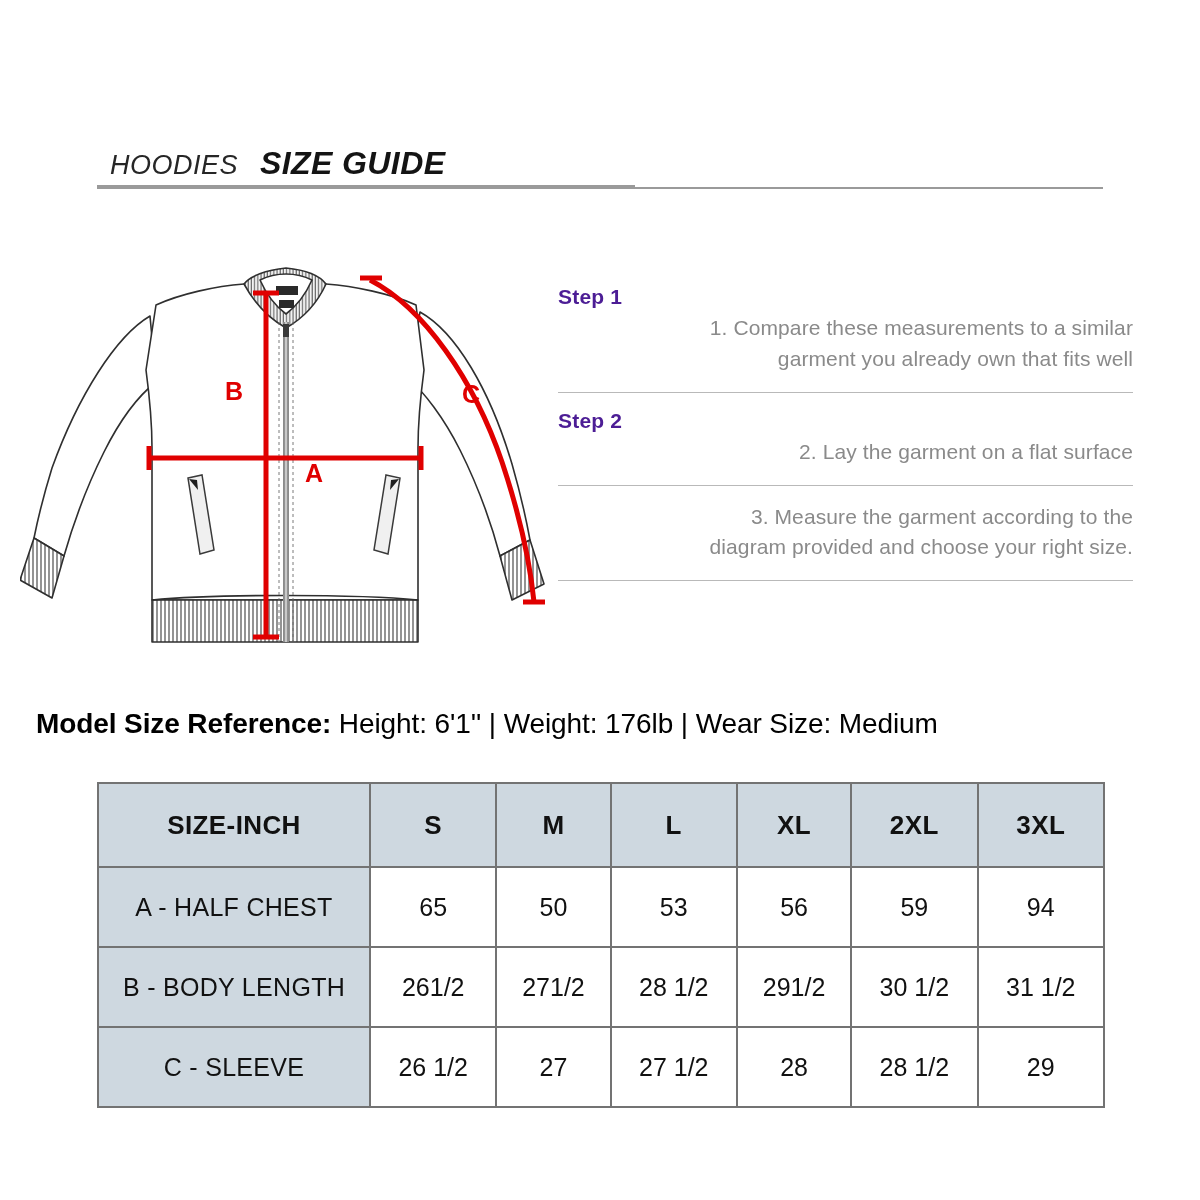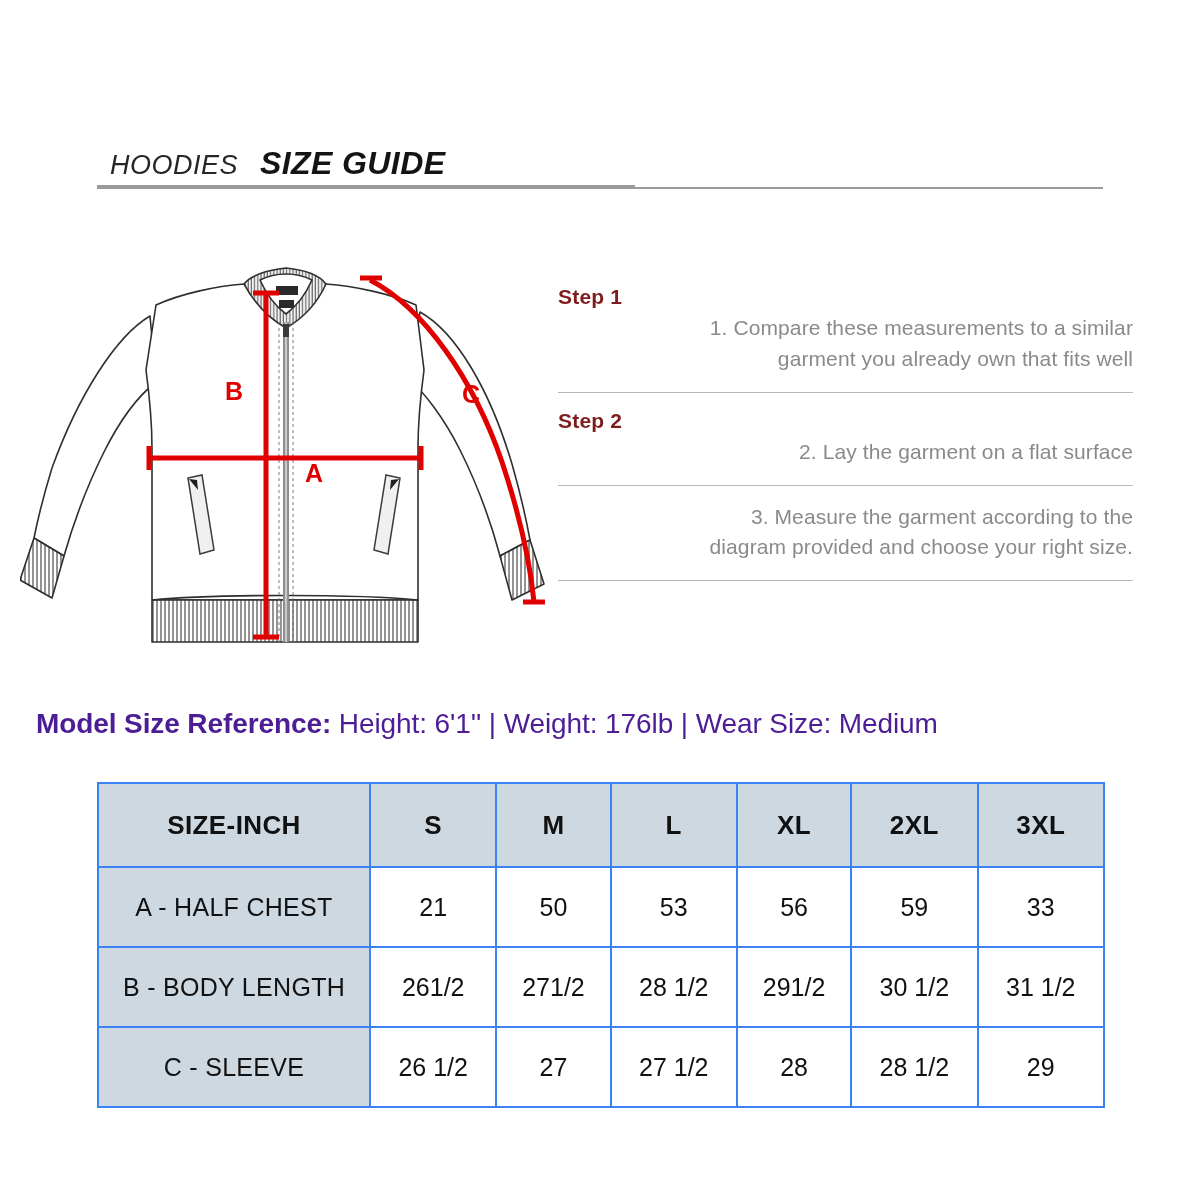--- a/index.html
+++ b/index.html
@@ -69,21 +69,21 @@
   .steps {
     position: absolute;
     left: 558px;
     top: 285px;
     width: 575px;
   }
   .step-block { padding-bottom: 9px; }
   .step-title {
     font-size: 21px;
     font-weight: bold;
-    color: #7f1d1d;
+    color: #4c1d95;
     letter-spacing: 0.2px;
     margin-bottom: 4px;
   }
   .step-line {
     font-size: 21px;
     font-weight: 300;
     color: #8a8a8a;
     line-height: 1.47;
     letter-spacing: 0.1px;
     text-align: right;
@@ -94,37 +94,37 @@
     margin-top: 8px;
     margin-bottom: 16px;
   }
 
   
   .model-ref {
     position: absolute;
     left: 36px;
     top: 708px;
     font-size: 28px;
-    color: #4c1d95;
+    color: #000000;
     white-space: nowrap;
     letter-spacing: -0.1px;
   }
   .model-ref .label { font-weight: bold; }
   .model-ref .value { font-weight: 400; }
 
   
   .size-table {
     position: absolute;
     left: 97px;
     top: 782px;
     width: 1008px;
     border-collapse: collapse;
   }
   .size-table td, .size-table th {
-    border: 2px solid #3b82f6;
+    border: 2px solid #737373;
     text-align: center;
     vertical-align: middle;
     color: #111111;
   }
   .size-table thead th {
     background: #ced8e0;
     height: 84px;
     font-size: 26px;
     font-weight: bold;
     letter-spacing: 0.4px;
@@ -269,26 +269,26 @@
       <th>M</th>
       <th>L</th>
       <th>XL</th>
       <th>2XL</th>
       <th>3XL</th>
     </tr>
   </thead>
   <tbody>
     <tr>
       <td class="row-label">A - HALF CHEST</td>
-      <td>21</td>
+      <td>65</td>
       <td>50</td>
       <td>53</td>
       <td>56</td>
       <td>59</td>
-      <td>33</td>
+      <td>94</td>
     </tr>
     <tr>
       <td class="row-label">B - BODY LENGTH</td>
       <td>261/2</td>
       <td>271/2</td>
       <td>28 1/2</td>
       <td>291/2</td>
       <td>30 1/2</td>
       <td>31 1/2</td>
     </tr>

